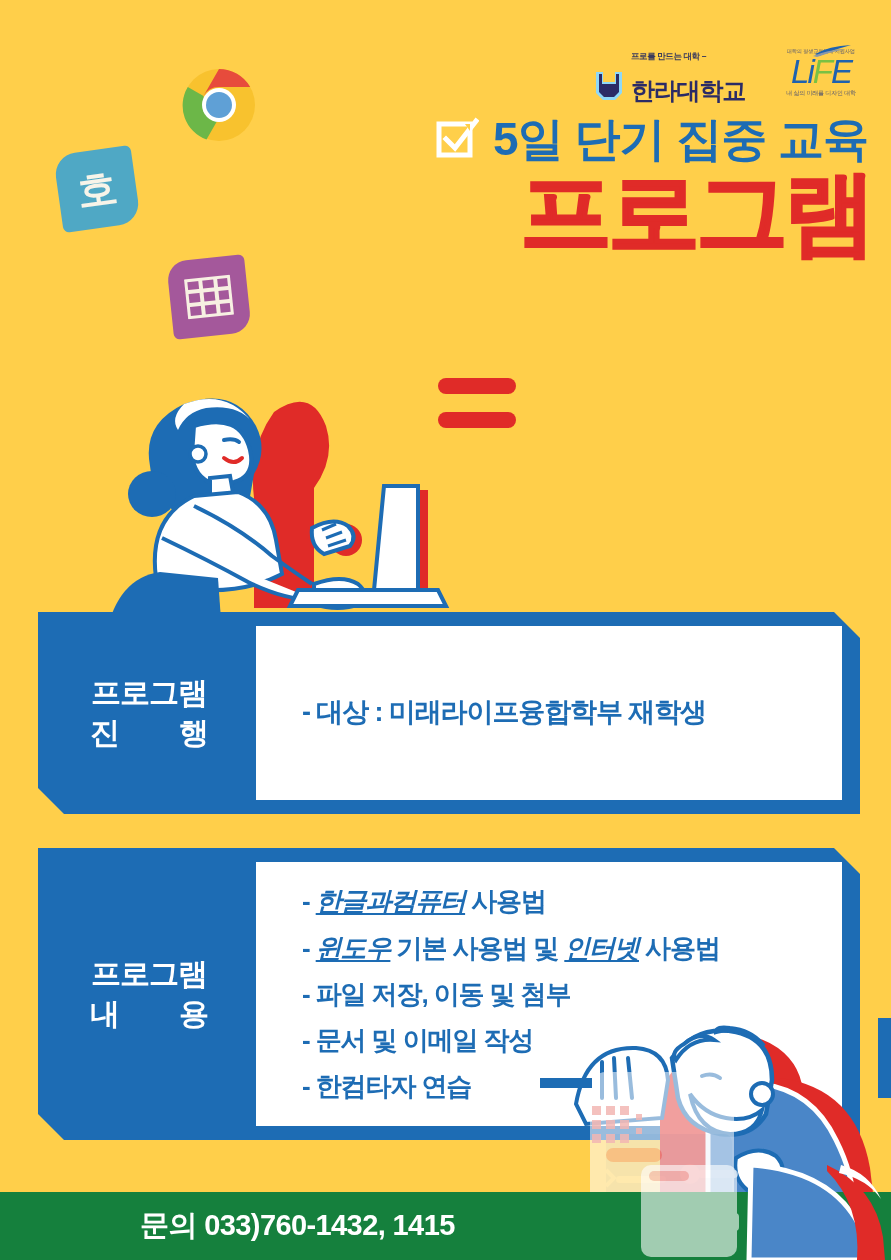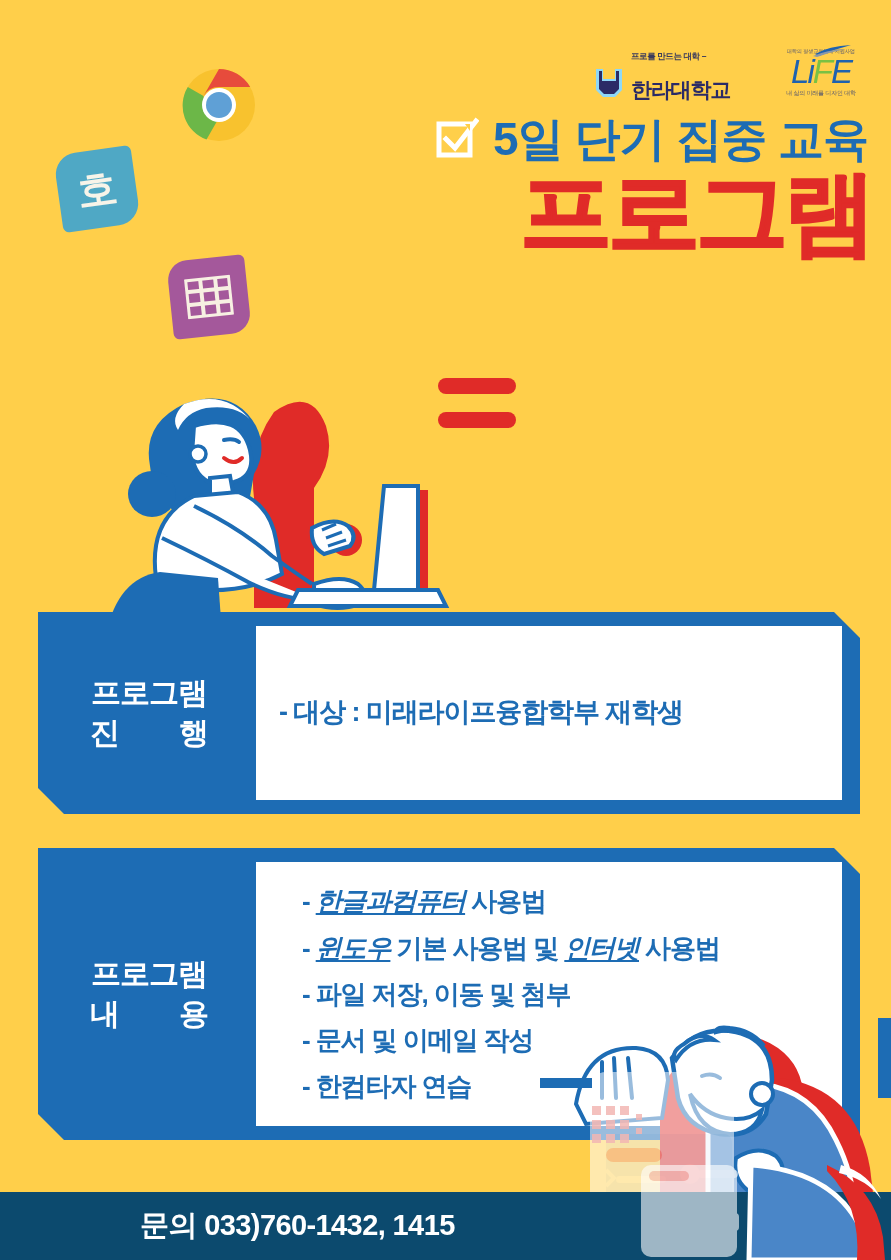--- a/index.html
+++ b/index.html
@@ -28,21 +28,21 @@
   .halla-mark{
     width:34px;height:34px;position:relative;flex:none;
   }
   .halla-mark svg{display:block;}
   .halla-txt{display:flex;flex-direction:column;line-height:1;}
   .halla-tag{
     font-size:8.5px;color:#3a3a5c;letter-spacing:-0.4px;
     margin-bottom:18px;font-weight:600;
   }
   .halla-name{
-    font-size:21px;color:#2b2b66;font-weight:bold;letter-spacing:-1.2px;text-align:right;
+    font-size:24px;color:#2b2b66;font-weight:bold;letter-spacing:-1.2px;text-align:right;
   }
   .logo-life{
     position:absolute;left:770px;top:26px;
     display:flex;flex-direction:column;align-items:center;width:102px;
   }
   .life-top{
     font-size:5.5px;color:#5a5a6e;letter-spacing:-0.2px;
     transform:scale(0.95);white-space:nowrap;margin-bottom:1px;
   }
   .life-word{
@@ -128,36 +128,36 @@
     display:flex;justify-content:space-between;width:118px;margin:0 auto;
   }
   .box-panel{
     background:#ffffff;
     margin:14px 18px 14px 0;
     flex:1;
     display:flex;flex-direction:column;justify-content:center;
     padding:6px 0 6px 46px;
     box-sizing:border-box;
   }
-  .box1 .box-panel{height:174px;padding-left:23px;}
+  .box1 .box-panel{height:174px;}
   .box2 .box-panel{height:264px;}
   .line{
     color:#1D6CB4;font-weight:bold;font-size:27px;letter-spacing:-1.1px;
     line-height:1.62;white-space:nowrap;
   }
   .box2 .line{font-size:26px;line-height:1.78;}
   .em{font-style:italic;text-decoration:underline;text-underline-offset:3px;}
 
   
   .illus-man{position:absolute;left:540px;top:1018px;width:351px;height:200px;}
 
   
   .footer{
     position:absolute;left:0;bottom:0;width:891px;height:68px;
-    background:#0c4a6e;
+    background:#15803d;
     display:flex;align-items:center;
   }
   .footer-text{
     color:#ffffff;font-size:29px;font-weight:bold;letter-spacing:-0.6px;
     margin-left:140px;white-space:nowrap;
   }
   .footer-illus{
     position:absolute;right:0;bottom:0;width:260px;height:95px;pointer-events:none;
   }
 </style>

